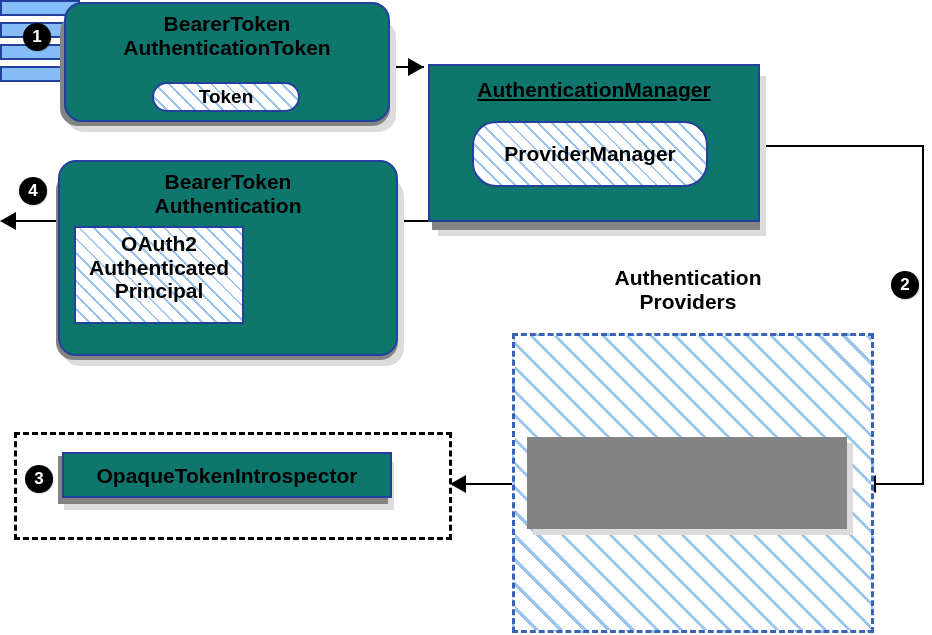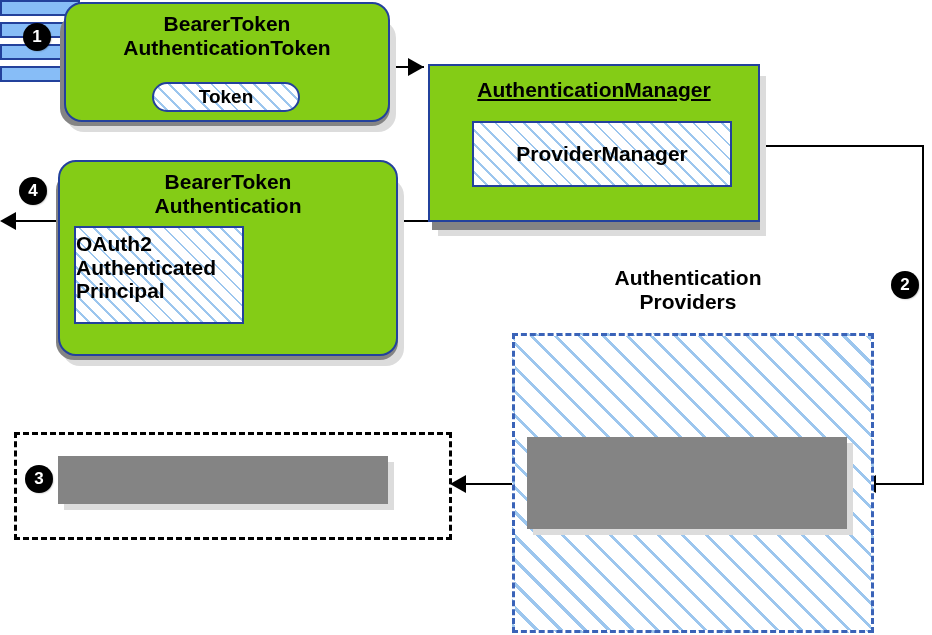--- a/index.html
+++ b/index.html
@@ -8,21 +8,21 @@
   #canvas{position:absolute;left:0;top:0;width:932px;height:635px;}
 
   
   .node{position:absolute;box-sizing:border-box;}
 
   .shadow-dark{position:absolute;background:#848484;}
   .shadow-light{position:absolute;background:#dcdcdc;}
 
   .blue-box{
     position:absolute;box-sizing:border-box;
-    background:#84cc16;border:2px solid #23419c;padding-left:28px;
+    background:#0f766e;border:2px solid #23419c;padding-left:28px;
   }
   .blue-box.rounded{border-radius:18px;}
 
   .hatch-white{
     position:absolute;box-sizing:border-box;
     border:2px solid #23419c;
     background-color:#ffffff;
     background-image:repeating-linear-gradient(45deg,
         rgba(140,185,235,0) 0px,
         rgba(140,185,235,0) 8px,
@@ -79,29 +79,29 @@
   #box-bta-shadow-l{left:66px;top:20px;width:330px;height:112px;border-radius:18px;}
   #box-bta{left:64px;top:2px;width:326px;height:120px;}
   #box-bta .title{top:8px;font-size:21px;}
   #box-bta .hatch-white{left:86px;top:78px;width:148px;height:30px;border-radius:15px;}
   #box-bta .hatch-white span{display:block;text-align:center;font-weight:bold;font-size:19px;line-height:26px;}
 
   #box-am-shadow-d{left:432px;top:70px;width:328px;height:160px;}
   #box-am-shadow-l{left:438px;top:76px;width:328px;height:160px;}
   #box-am{left:428px;top:64px;width:332px;height:158px;}
   #box-am .title{top:12px;font-size:21px;text-decoration:underline;}
-  #box-am .hatch-white{left:42px;top:55px;width:260px;height:66px;}
+  #box-am .hatch-white{left:42px;top:55px;width:236px;height:66px;border-radius:24px;}
   #box-am .hatch-white span{display:block;text-align:center;font-weight:bold;font-size:21px;line-height:62px;}
 
   #box-bauth-shadow-d{left:56px;top:172px;width:342px;height:188px;border-radius:18px;}
   #box-bauth-shadow-l{left:62px;top:178px;width:342px;height:188px;border-radius:18px;}
   #box-bauth{left:58px;top:160px;width:340px;height:196px;}
   #box-bauth .title{top:8px;font-size:21px;}
   #box-bauth #inner-principal{left:14px;top:64px;width:170px;height:98px;}
-  #box-bauth #inner-principal span{display:block;font-weight:bold;font-size:21px;line-height:1.12;padding-top:4px;white-space:pre-line;}
+  #box-bauth #inner-principal span{display:block;text-align:center;font-weight:bold;font-size:21px;line-height:1.12;padding-top:4px;white-space:pre-line;}
   #box-bauth #inner-authorities{left:192px;top:102px;width:134px;height:34px;}
   #box-bauth #inner-authorities span{display:block;text-align:center;font-weight:bold;font-size:21px;line-height:30px;}
 
   #providers-label{left:570px;top:266px;width:236px;font-size:21px;}
 
   #providers-container{left:512px;top:333px;width:362px;height:300px;}
 
   #bars-top{left:655px;top:345px;}
   #bars-bottom{left:655px;top:568px;}
   .bars .mini-bar{position:relative;display:block;width:80px;height:16px;margin-bottom:6px;}
@@ -192,20 +192,23 @@
     <div class="hatch-white" id="inner-principal">
       <span>OAuth2
 Authenticated
 Principal</span>
     </div>
   </div>
 
   <div class="dashed-black" id="introspector-container"></div>
   <div class="shadow-light" id="box-oti-shadow-l"></div>
   <div class="shadow-dark" id="box-oti-shadow-d"></div>
+  <div class="blue-box node" id="box-oti">
+    <div class="title">OpaqueTokenIntrospector</div>
+  </div>
 
   <div class="badge" style="left:24px;top:24px;font-size:0;background:#000;"></div>
   <div class="badge" style="left:24px;top:24px;background:transparent;box-shadow:none;color:#fff;">1</div>
 
   <div class="badge" style="left:20px;top:178px;">4</div>
 
   <div class="badge" style="left:892px;top:272px;">2</div>
 
   <div class="badge" style="left:26px;top:466px;">3</div>
 

